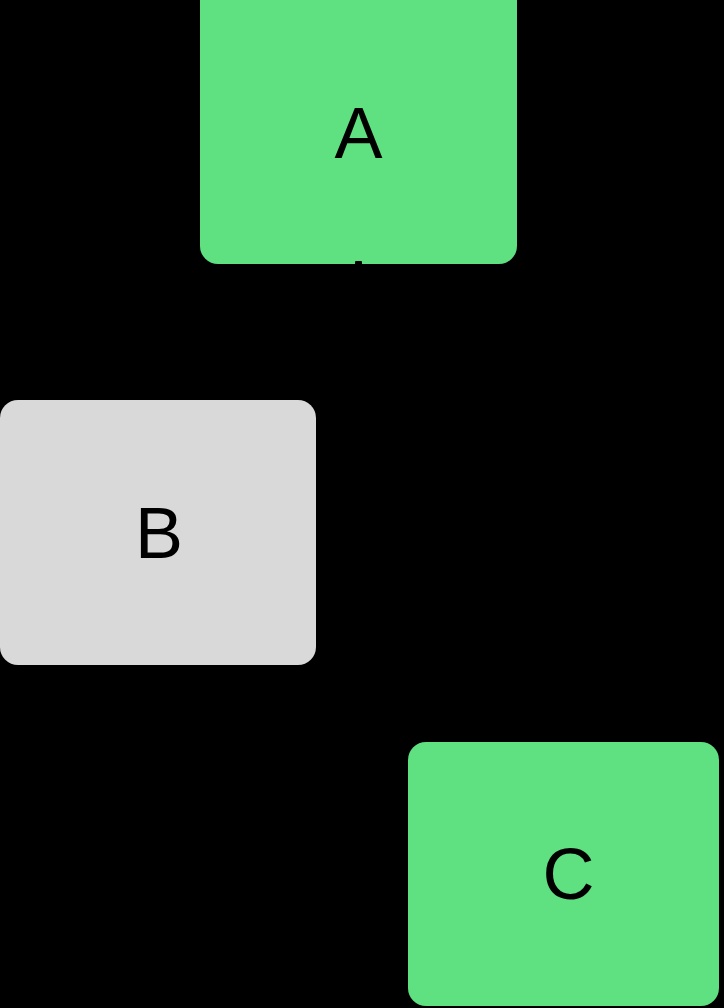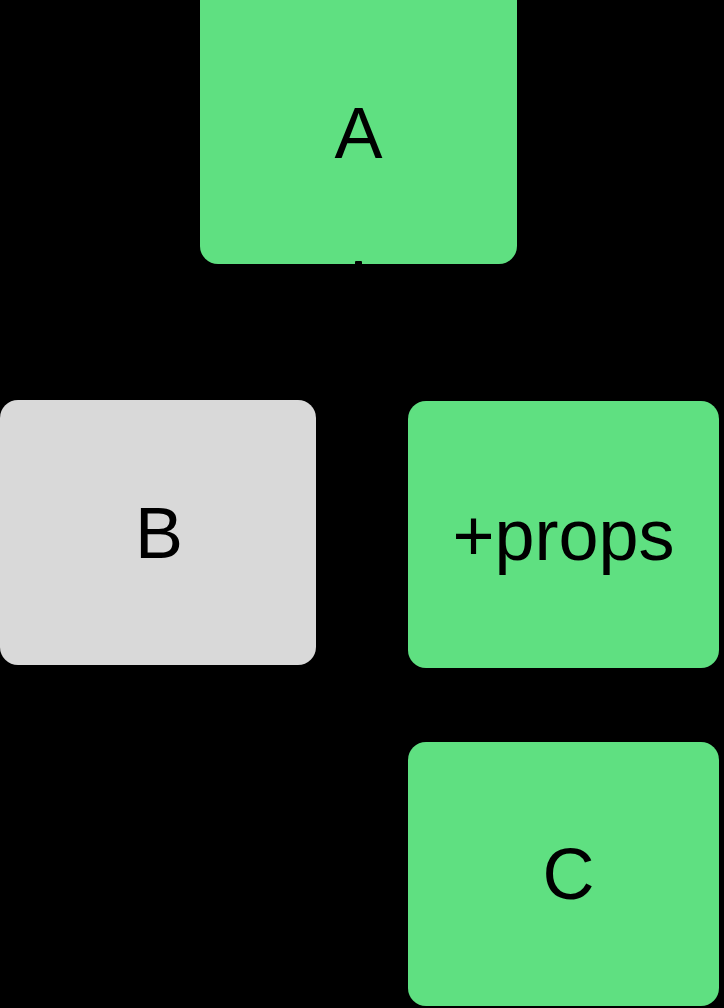--- a/index.html
+++ b/index.html
@@ -112,21 +112,18 @@
   <div class="node" id="node-a">
     <span class="node-label">A</span>
   </div>
 
   <div id="connector-stub-a"></div>
 
   <div class="node" id="node-b">
     <span class="node-label">B</span>
   </div>
 
-  <div class="node" id="node-props">
-    <span class="node-label">+props</span>
-  </div>
 
   <div class="node" id="node-c">
     <span class="node-label">C</span>
   </div>
 
 </div>
 
 </body></html>

